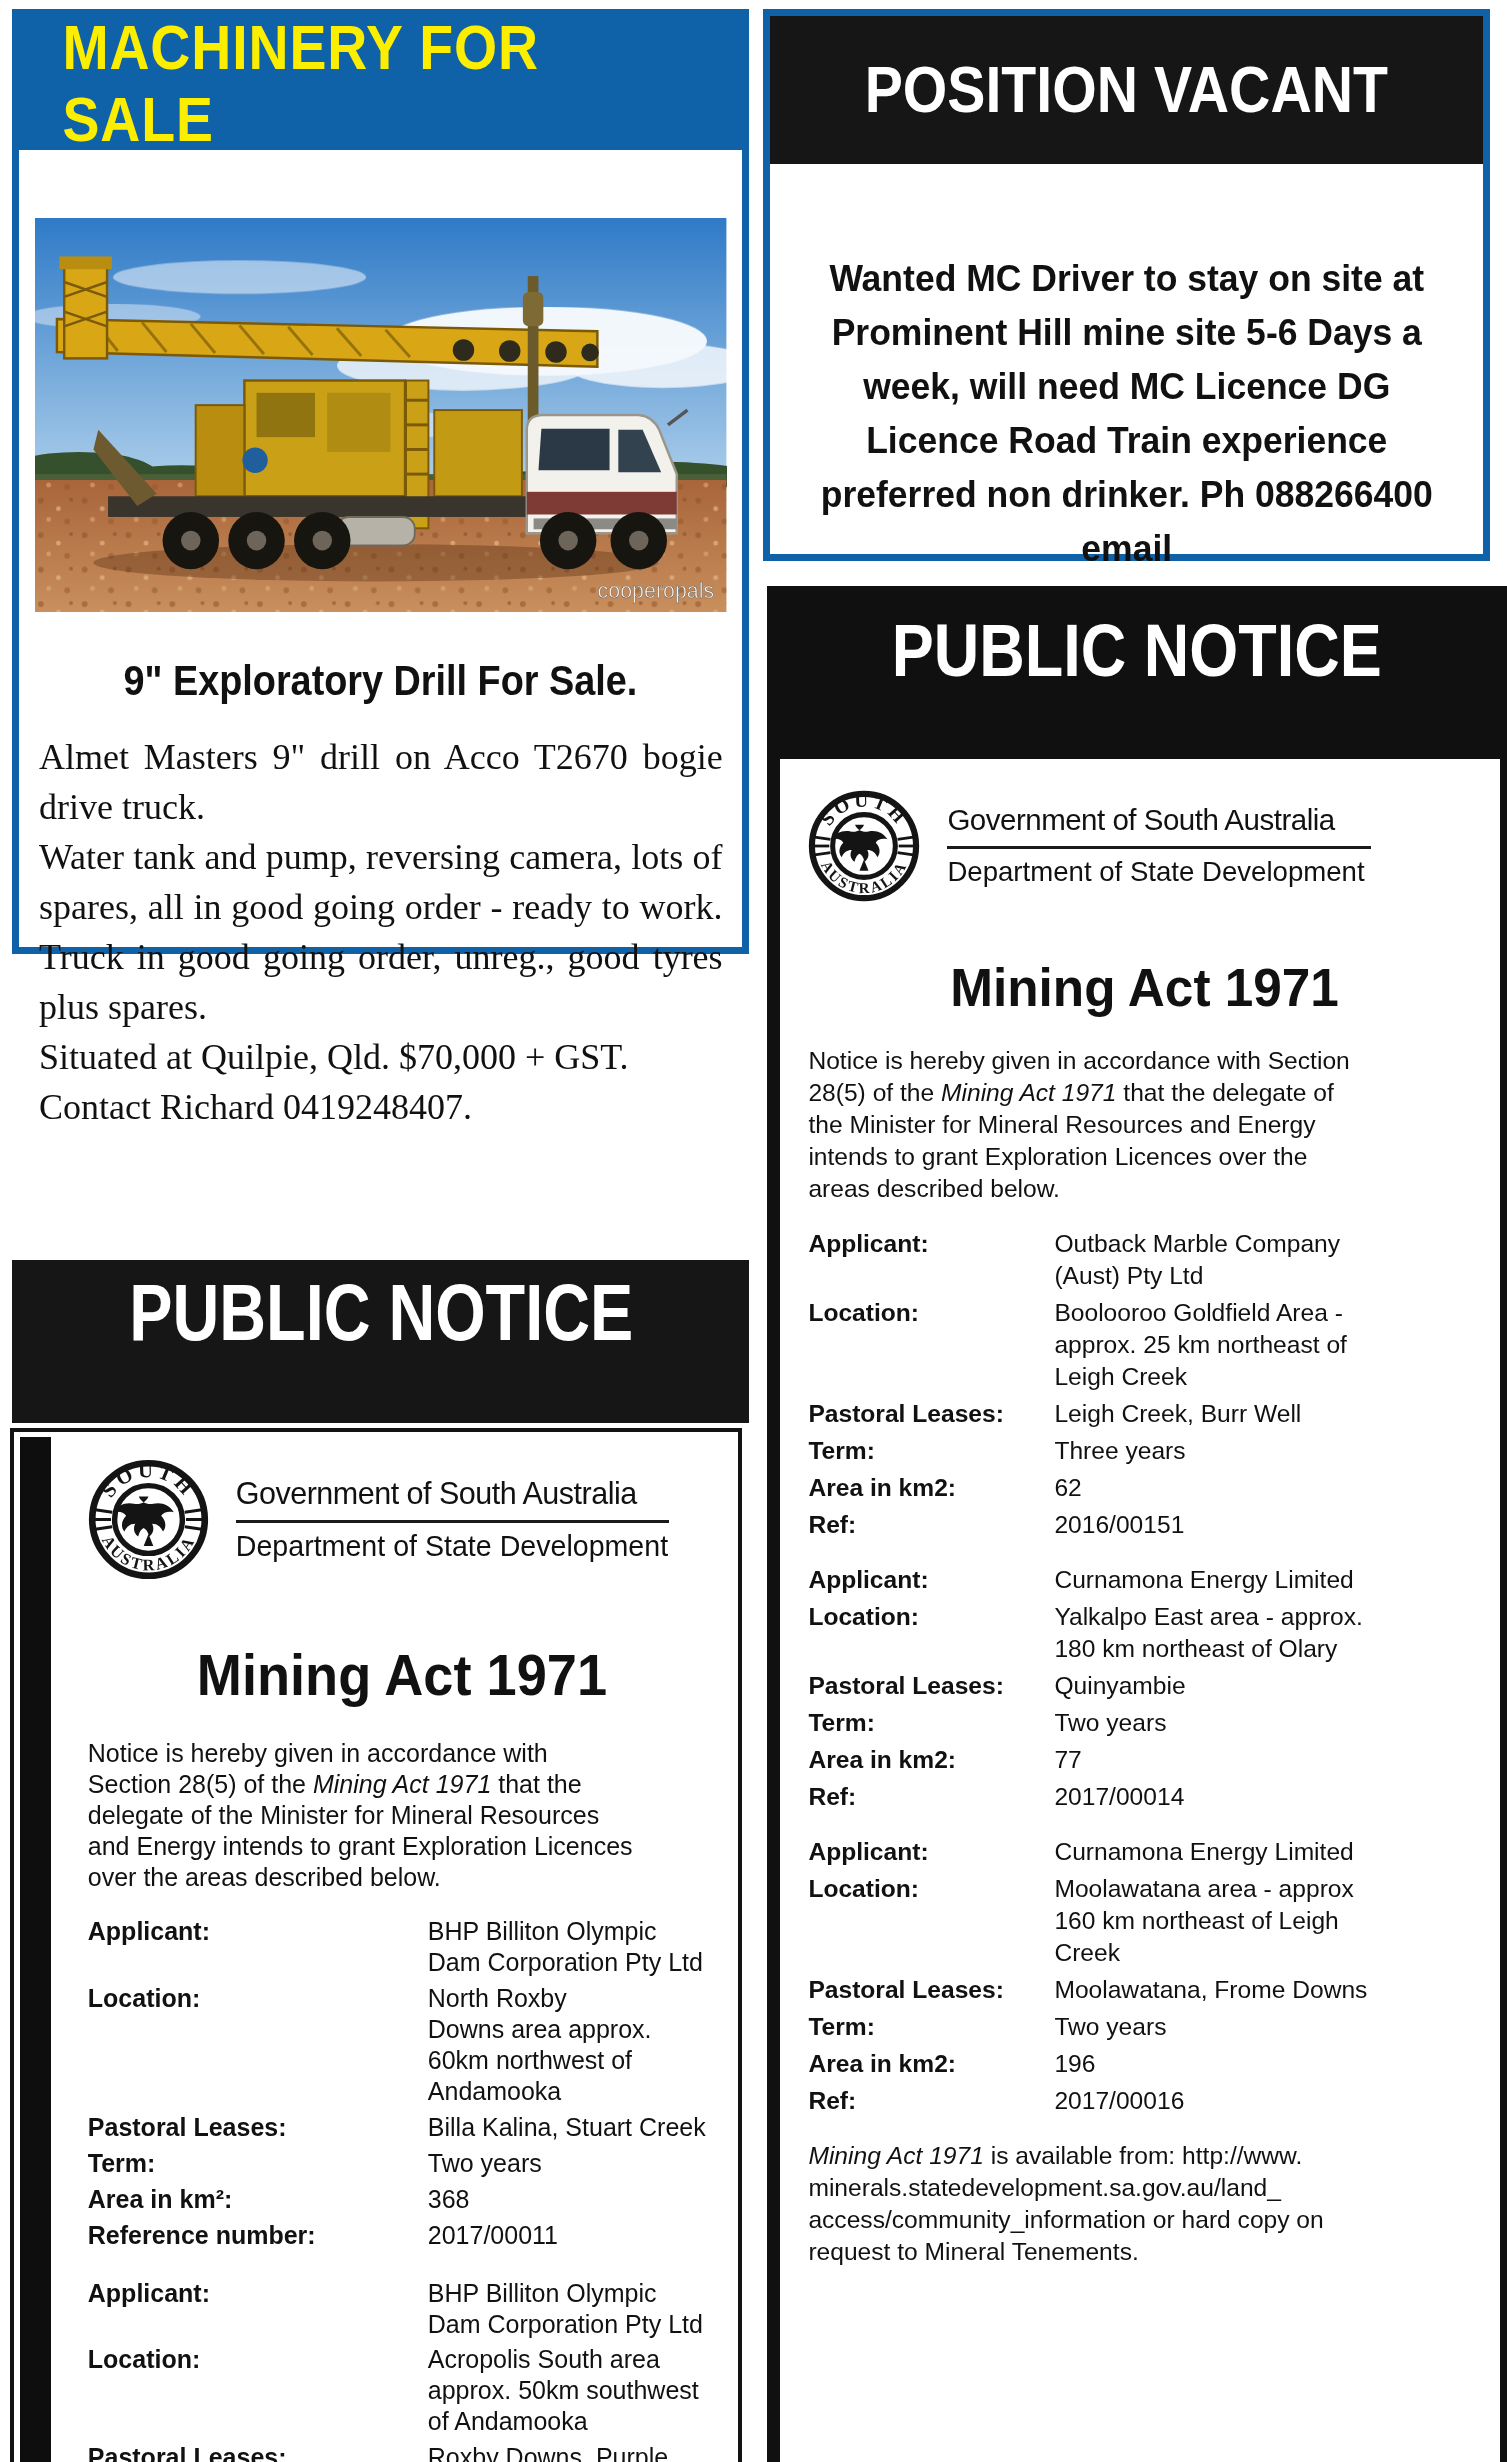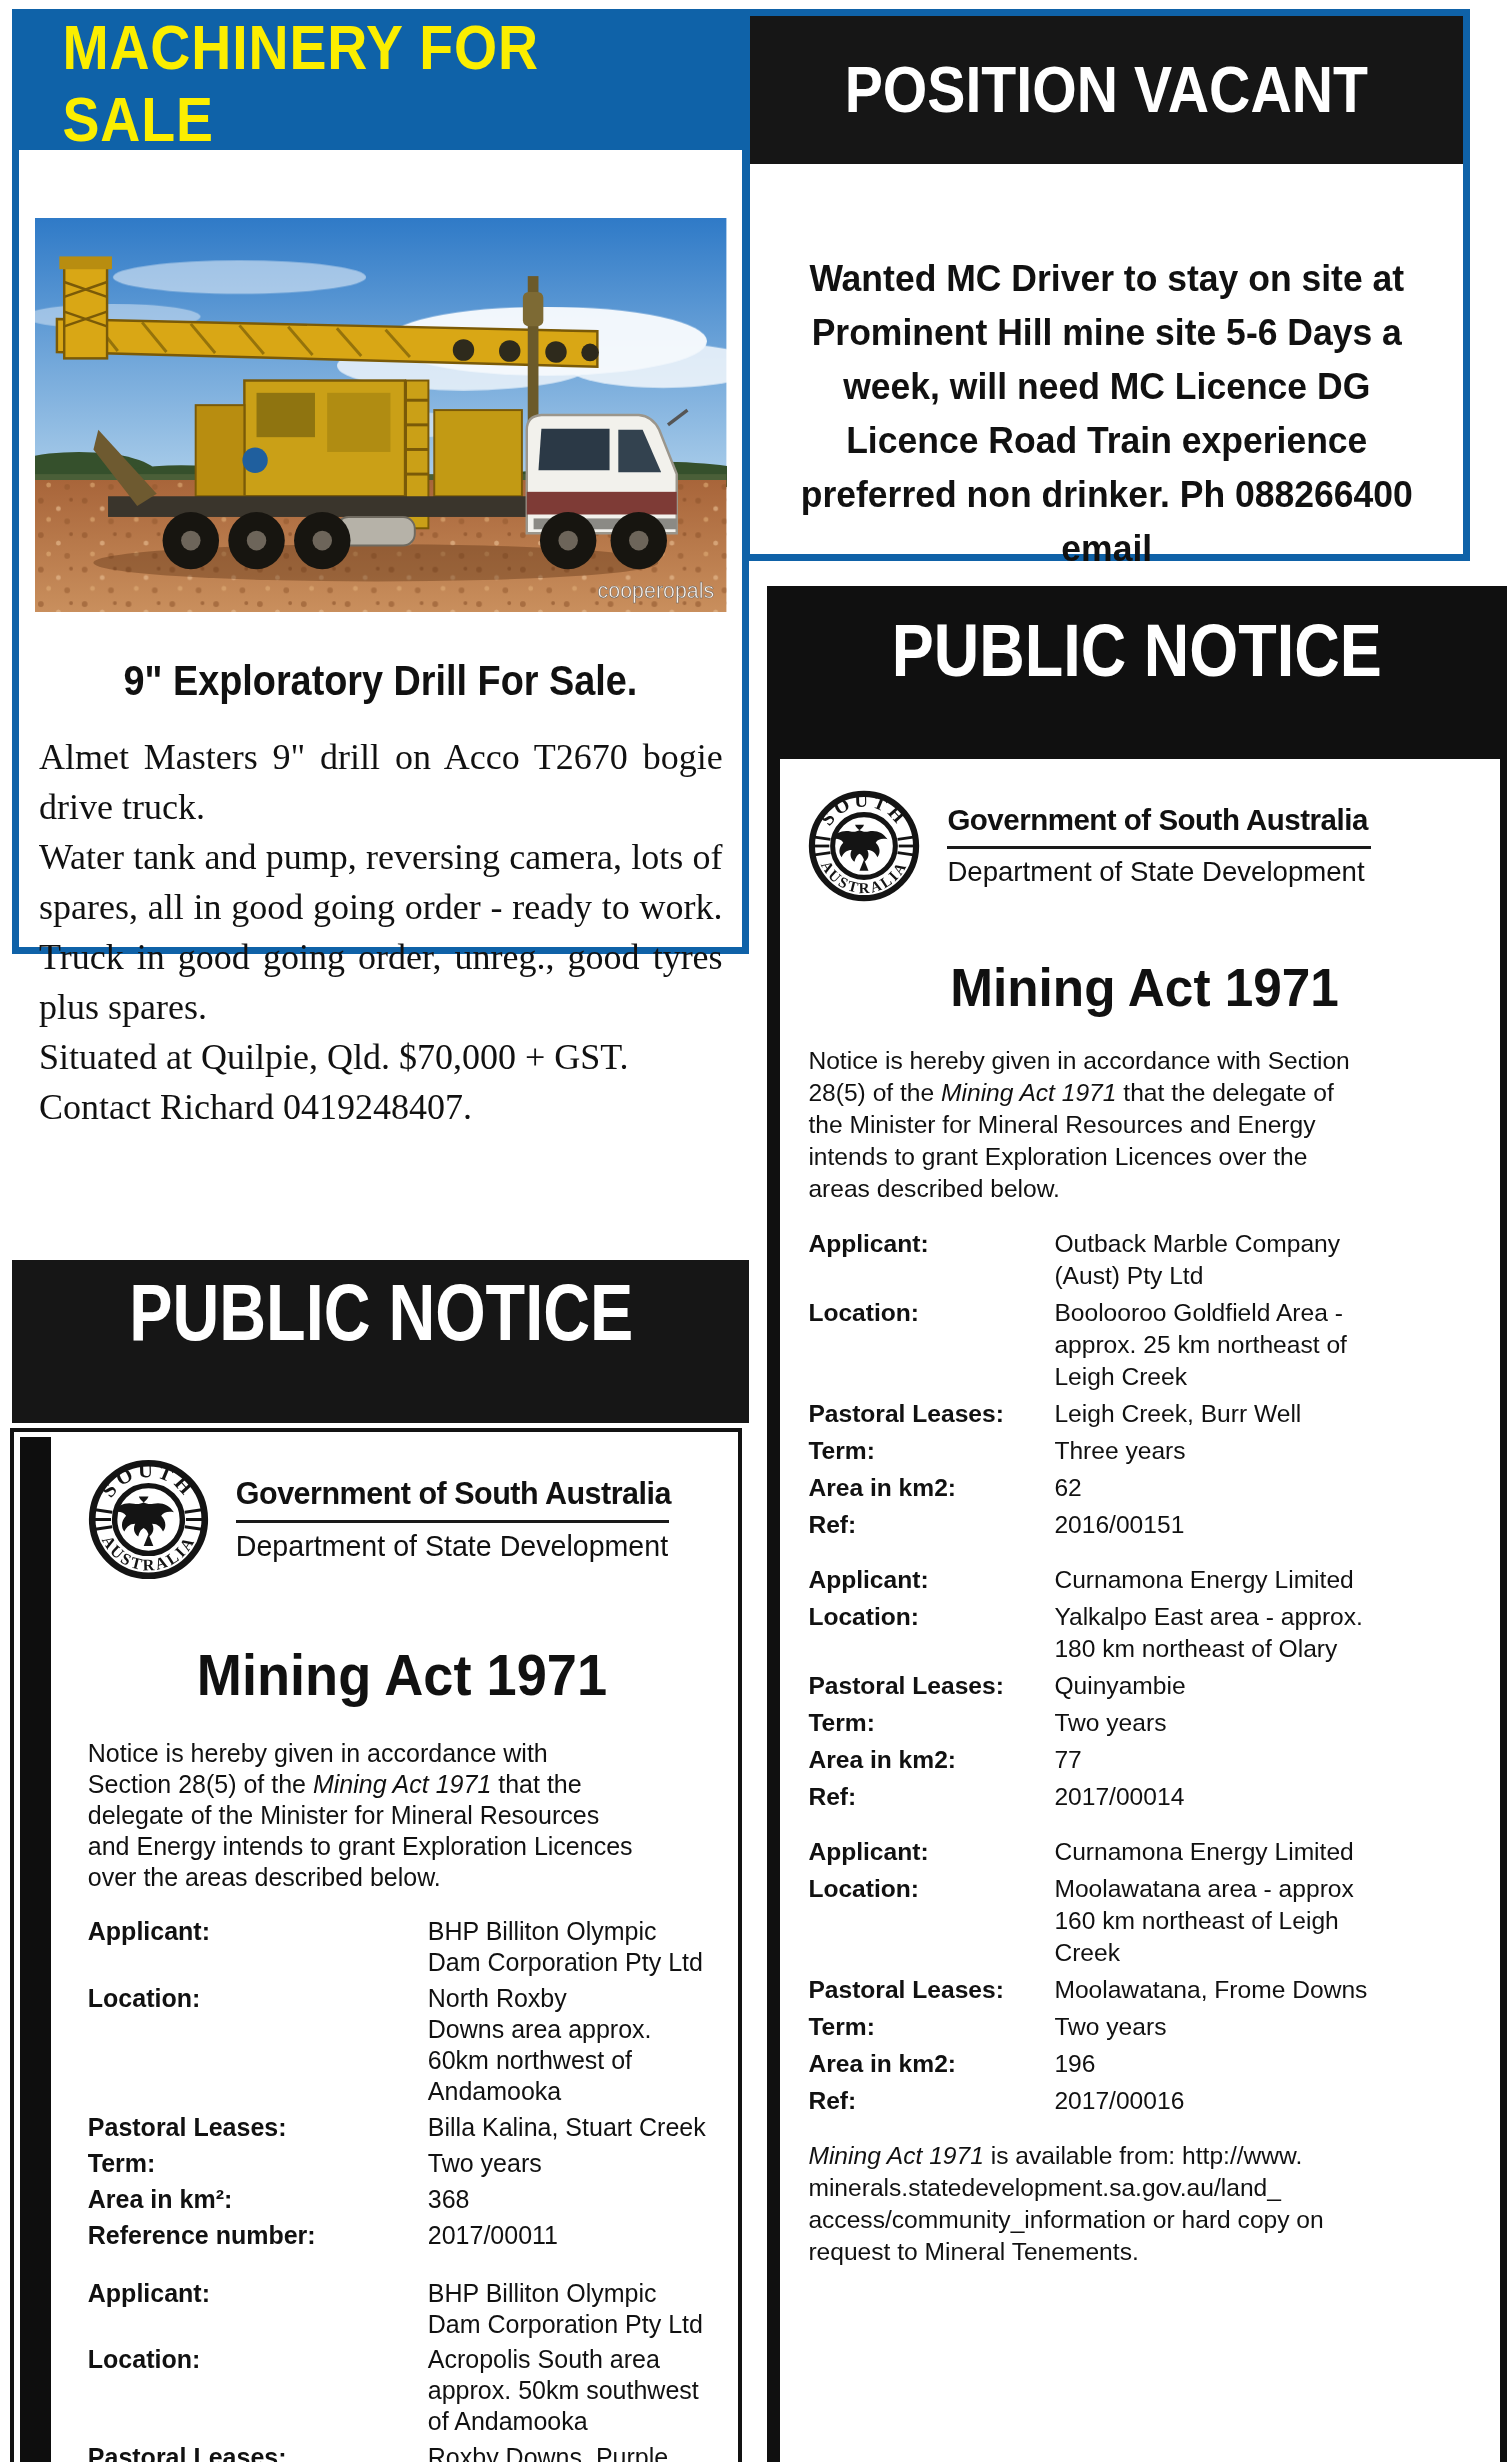--- a/index.html
+++ b/index.html
@@ -25,38 +25,38 @@
   .pn-banner{background:#161616;display:flex;align-items:flex-start;justify-content:center;}
   #pn-banner-left{left:12.3px;top:1260px;width:737px;height:163px;}
   .pn-banner span{color:#fff;font-weight:bold;font-size:79px;transform:scaleX(.82);line-height:106px;}
 
   
   #notice-left{left:9.8px;top:1428px;width:732px;border:4.4px solid #131313;background:#fff;box-sizing:border-box;padding:27px 22px 9.8px 74px;}
   #notice-left .rail{position:absolute;left:5.9px;top:4.9px;bottom:4.9px;width:31.5px;background:#0e0e0e;}
   .gov-header{display:flex;align-items:center;}
   .gov-logo{width:121px;height:121px;flex-shrink:0;}
   .gov-text{margin-left:27px;}
-  .gov-brand{font-weight:bold;font-size:30.5px;letter-spacing:-0.5px;}
+  .gov-brand{font-weight:normal;font-size:30.5px;letter-spacing:-0.5px;}
   .gov-rule{height:3.4px;background:#1a1a1a;margin:8.4px 0 6.9px 0;width:433px;}
   .gov-dept{font-size:28.6px;letter-spacing:0px;}
   .act-title{text-align:center;margin:62px 0 29.5px 0;}
   .act-title span{font-weight:bold;font-size:57px;transform:scaleX(.95);}
   .n-body{font-size:24.6px;line-height:32px;}
   #notice-left .n-body{font-size:25px;line-height:31px;}
   .n-par{margin:0 0 23.6px 0;}
   .entry{margin:0 0 27px 0;}
   .row{display:flex;margin:0 0 4.9px 0;}
   .row .lab{font-weight:bold;flex-shrink:0;}
   #notice-left .row .lab{width:340px;}
   #notice-right-box .row .lab{width:246px;}
   .row .val{flex:1;}
 
   
   
-  #vacant{left:743px;top:8.9px;width:727px;height:552px;border:7.9px solid #0f62a8;background:#fff;box-sizing:border-box;}
+  #vacant{left:763px;top:8.9px;width:727px;height:552px;border:7.9px solid #0f62a8;background:#fff;box-sizing:border-box;}
   #vac-head{height:148px;background:#161616;display:flex;align-items:center;justify-content:center;}
   #vac-head span{color:#fff;font-weight:bold;font-size:65px;transform:scaleX(.88);}
   #vac-body{margin-top:34px;text-align:center;font-weight:bold;font-size:37px;line-height:54px;}
   #vac-body span{display:inline-block;transform:scaleX(.96);}
 
   
   #black-ad{left:767px;top:586px;width:740px;height:2108px;background:#101010;}
   #pn-banner-right{position:absolute;top:20.7px;left:0;right:0;text-align:center;}
   #pn-banner-right span{color:#fff;font-weight:bold;font-size:75px;transform:scaleX(.84);display:inline-block;}
   #notice-right-box{position:absolute;left:12.8px;top:173px;right:6.9px;bottom:20.7px;background:#fff;box-sizing:border-box;padding:30.5px 19.7px 9.8px 28.6px;}

